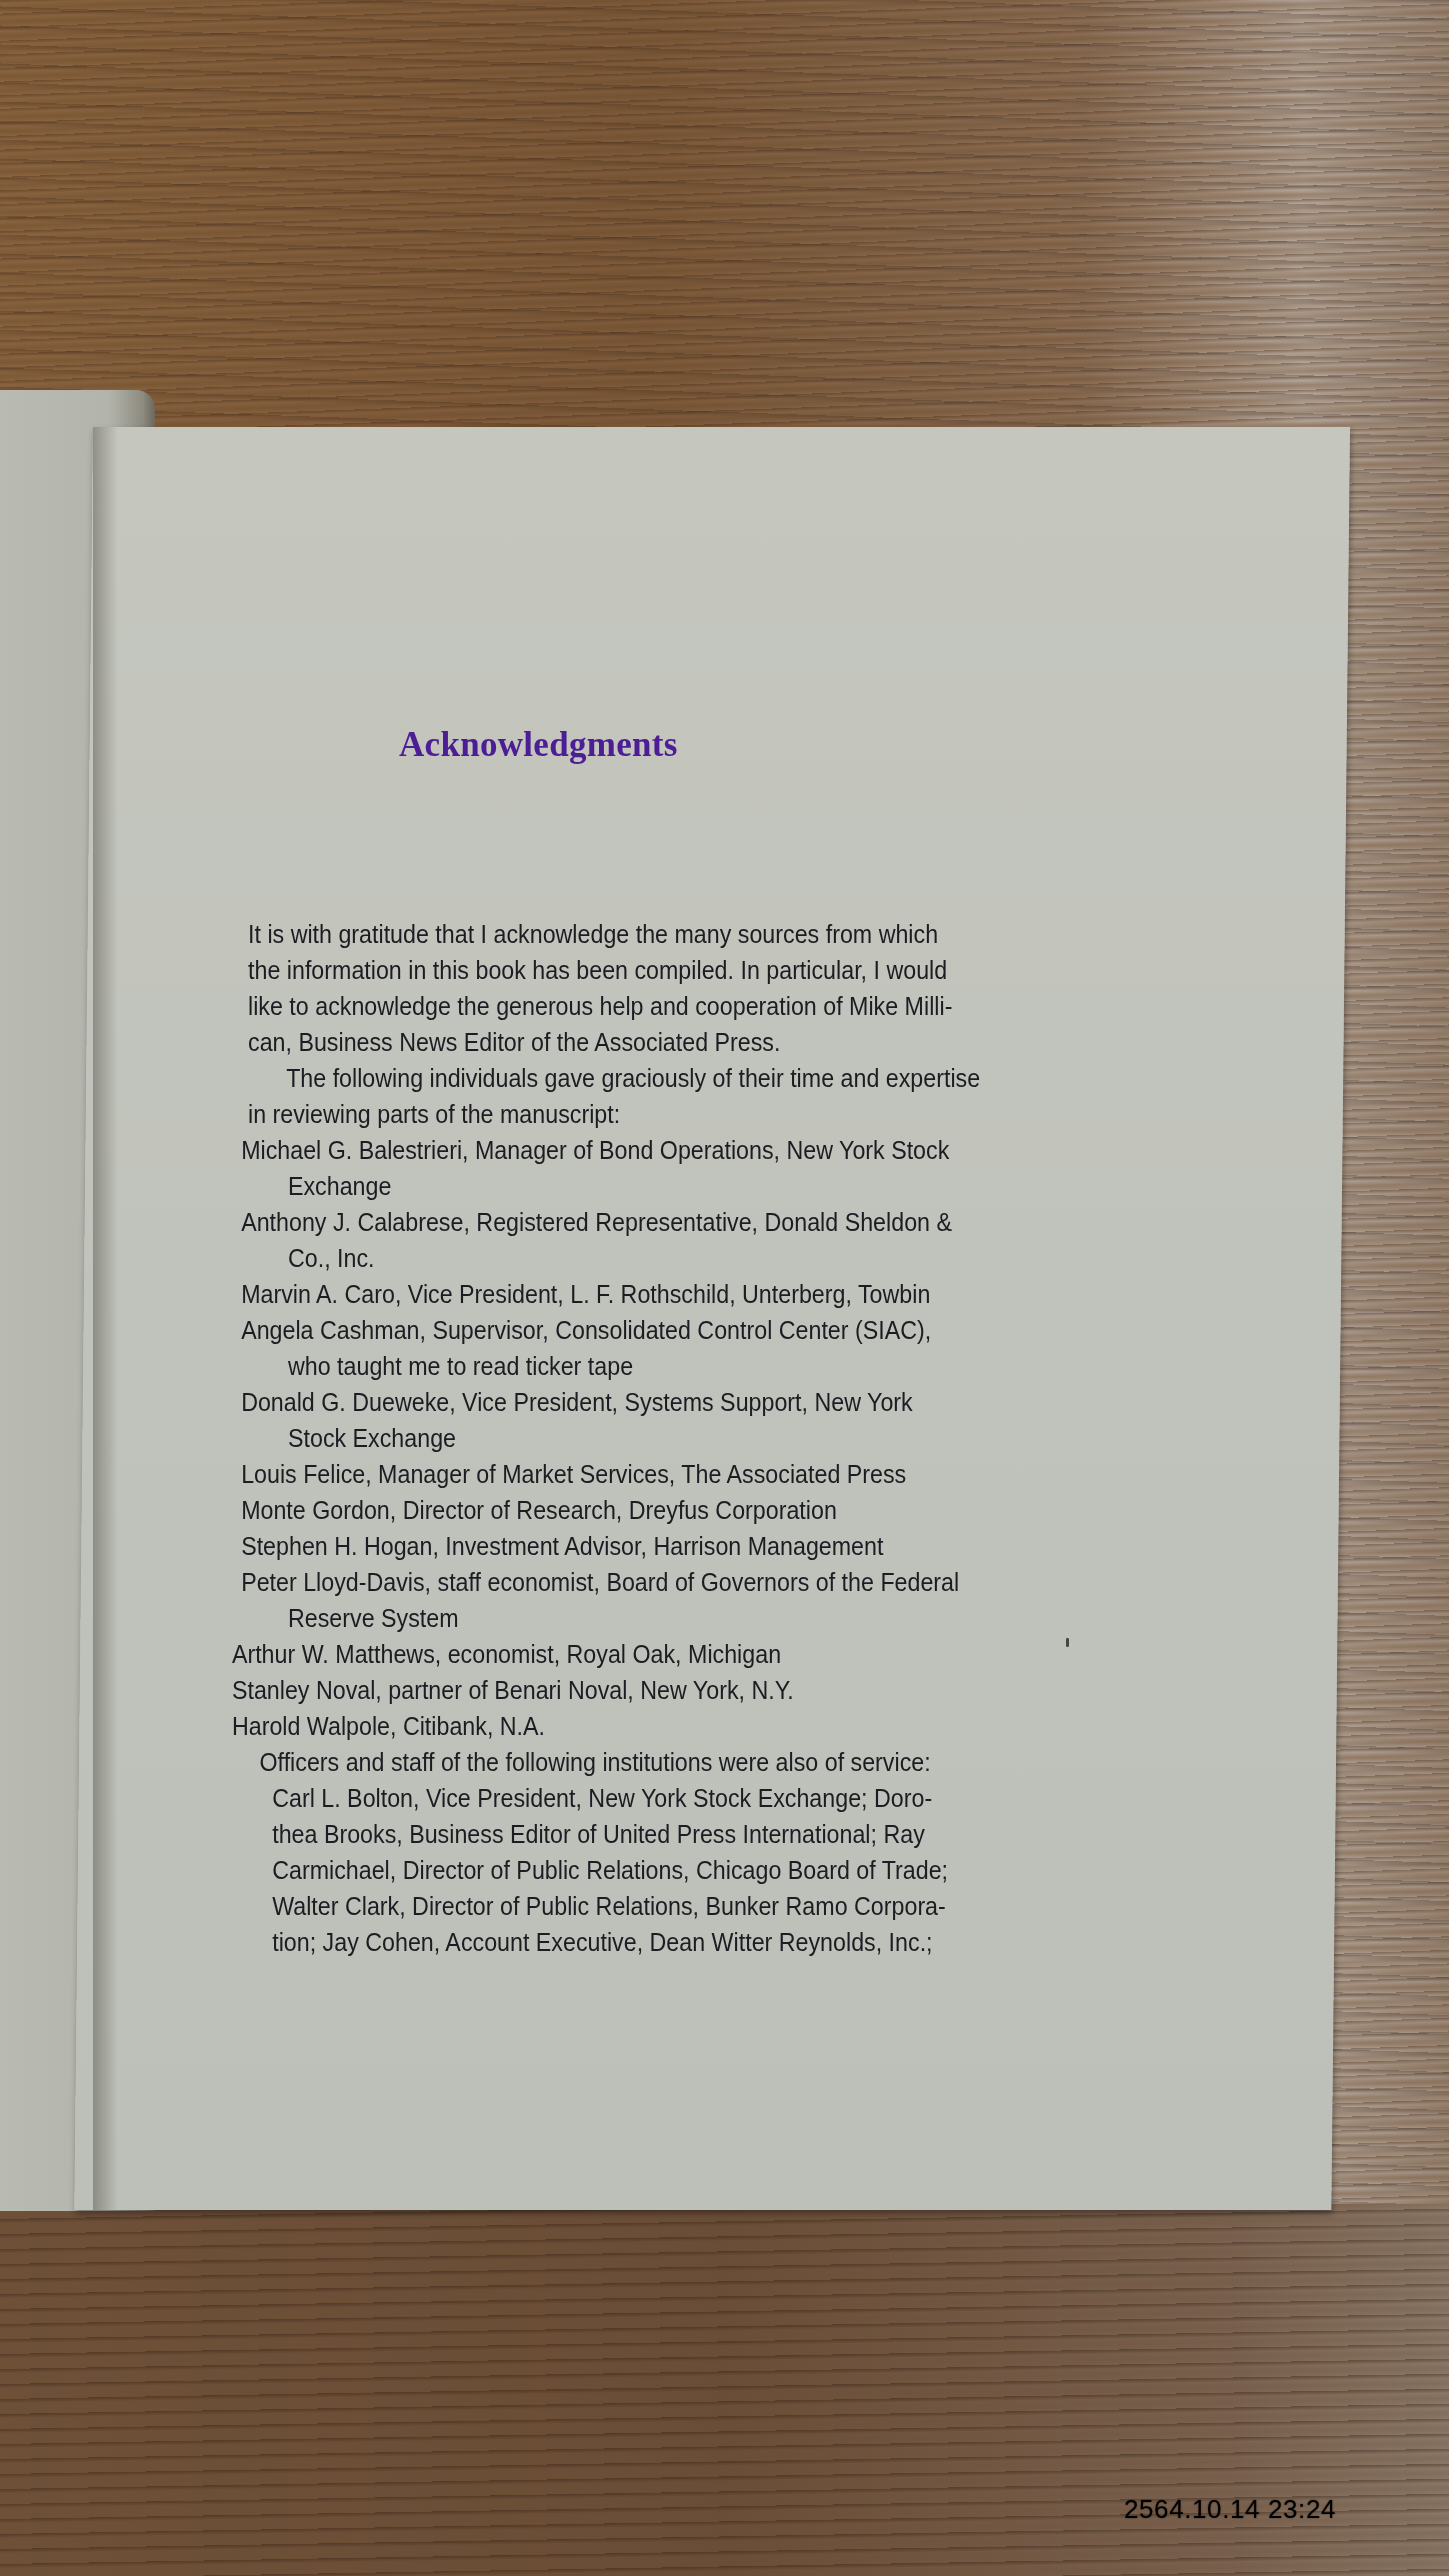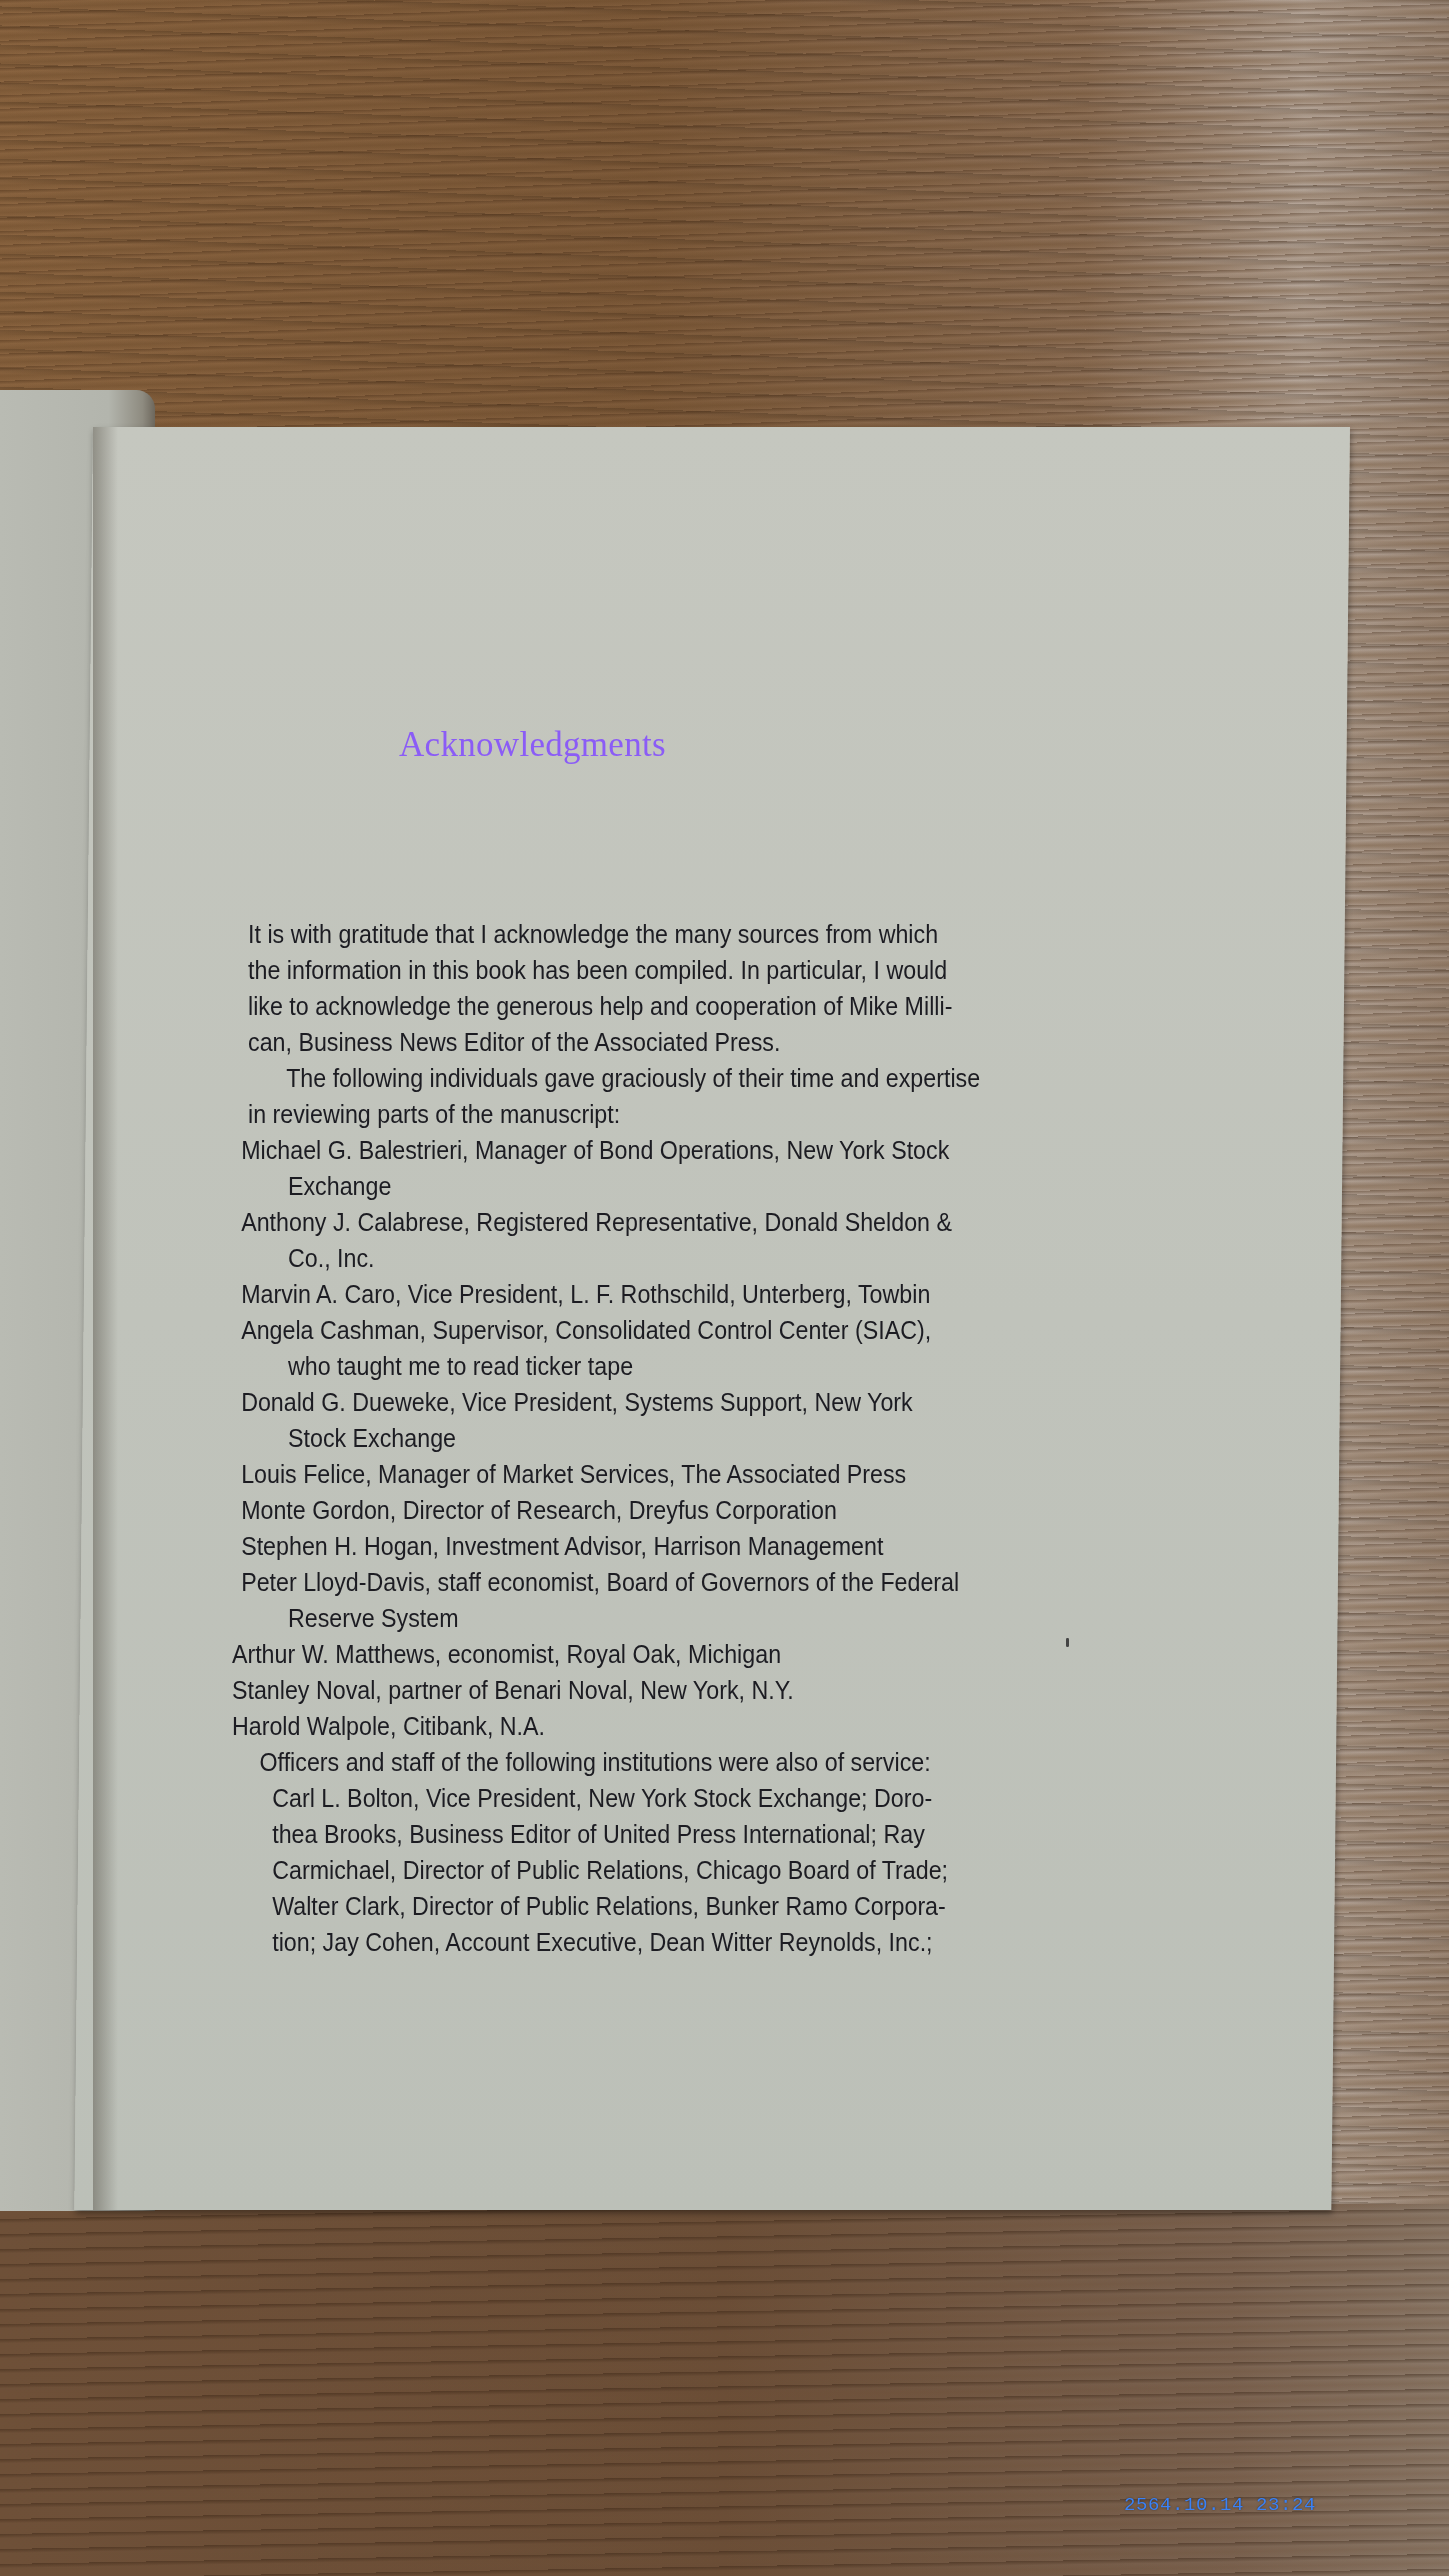--- a/index.html
+++ b/index.html
@@ -33,36 +33,36 @@
     box-shadow: 1.2px 3.7px 6.2px rgba(0,0,0,0.35);
     transform: skewX(-0.6deg);
     transform-origin: top left;
   }
   .gutter-shadow {
     position: absolute; left: 93px; top: 427px; width: 25px; height: 1783px;
     background: linear-gradient(90deg, rgba(80,75,65,0.45), rgba(80,75,65,0));
   }
   .title {
     position: absolute; left: 399px; top: 725px;
-    font-family: "Liberation Serif", serif; font-weight: normal;
-    font-size: 35px; color: #8b5cf6; letter-spacing: 0.3px;
+    font-family: "Liberation Serif", serif; font-weight: bold;
+    font-size: 35px; color: #4c1d95; letter-spacing: 0.3px;
   }
   .body-text {
     position: absolute; left: 248px; top: 916px; width: 879px;
     font-family: "Liberation Sans", sans-serif; font-size: 25px;
     line-height: 36px; color: #1c1c22;
     transform: scaleX(0.93); transform-origin: top left;
   }
   .line { white-space: nowrap; display: block; }
   .indent1 { padding-left: 41px; }
   .hang { padding-left: 43px; }
   .entry { margin-left: -7.4px; }
   .timestamp {
     position: absolute; left: 1124px; top: 2494px;
-    font-family: Liberation Mono, monospace; font-size: 19px; color: #3b82f6;
+    font-family: Liberation Sans, sans-serif; font-size: 26px; color: #000000;
     text-shadow: 0 0 1.9px rgba(0,0,0,0.5); letter-spacing: 0.6px;
   }
   .speck { position: absolute; left: 1066px; top: 1638px; width: 2.5px; height: 8.7px; background: #444; border-radius: 1.2px; }
 </style>
 </head>
 <body>
 
 <div class="wood-bottom"></div>
 
 <div class="left-page">

